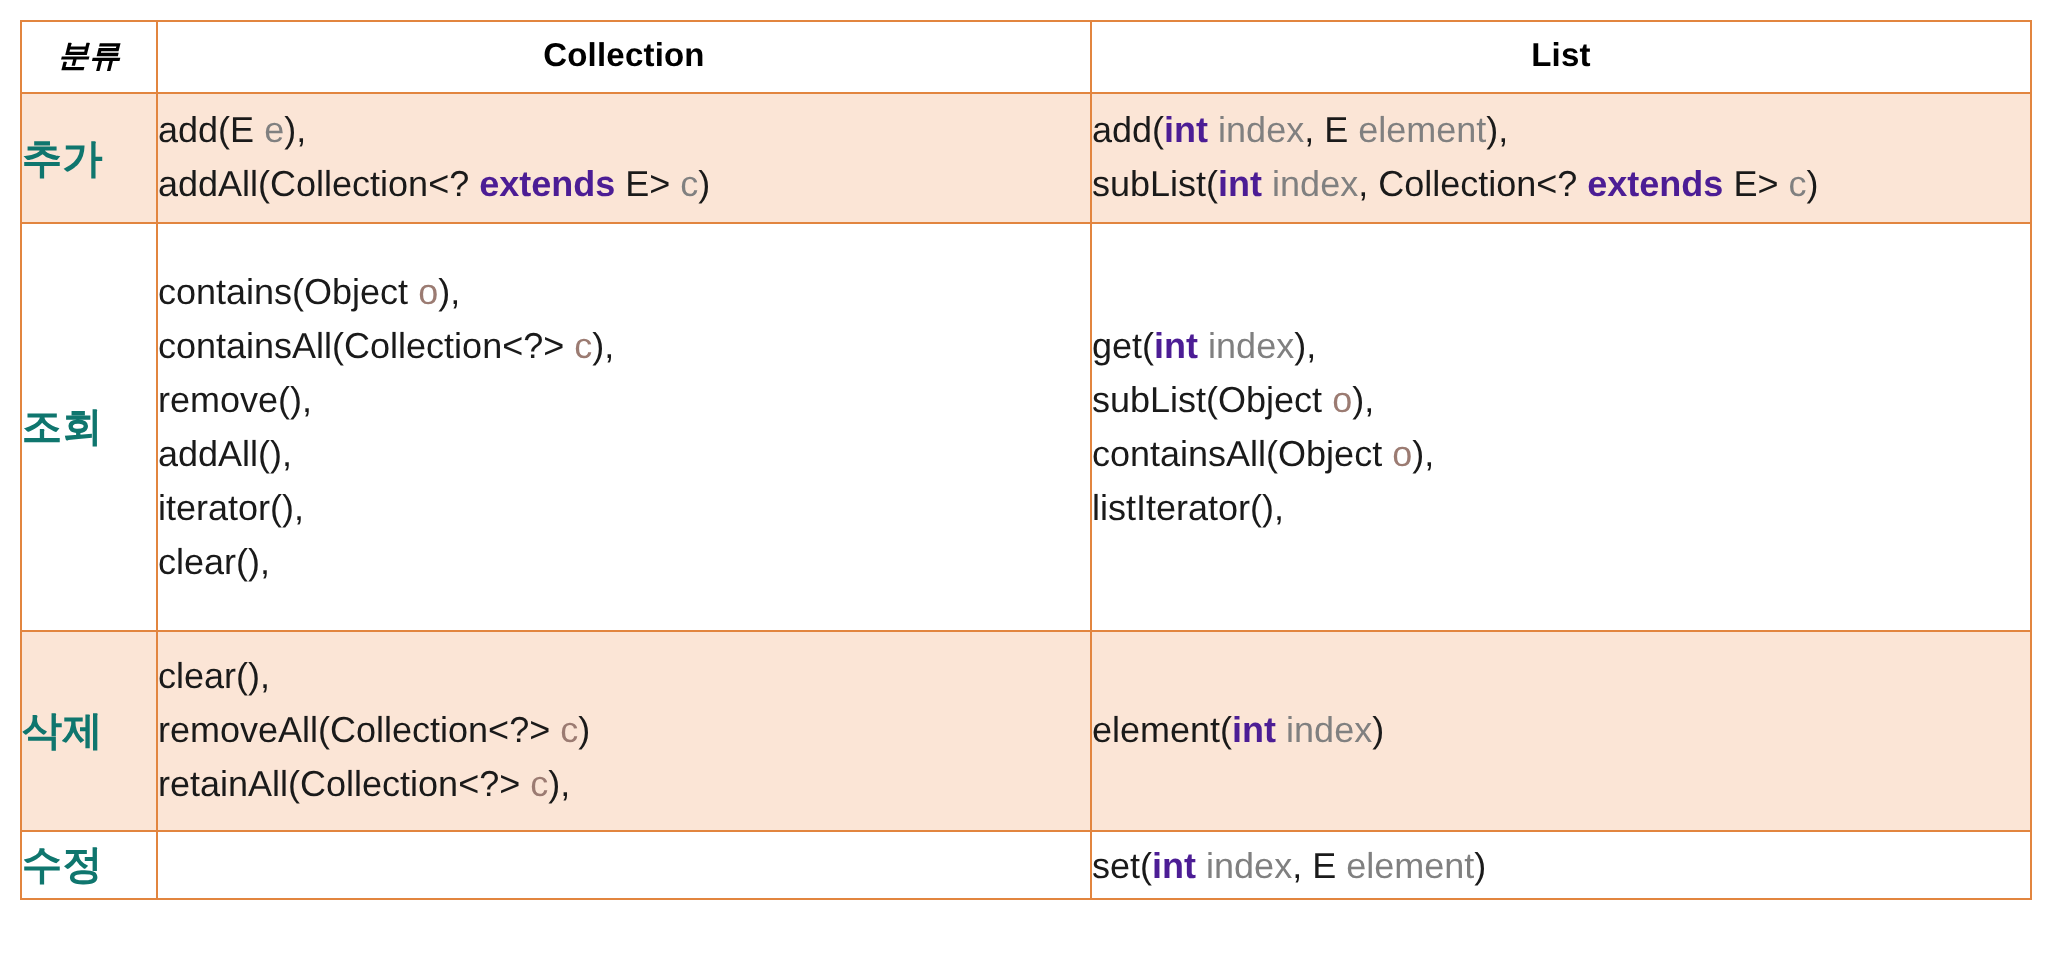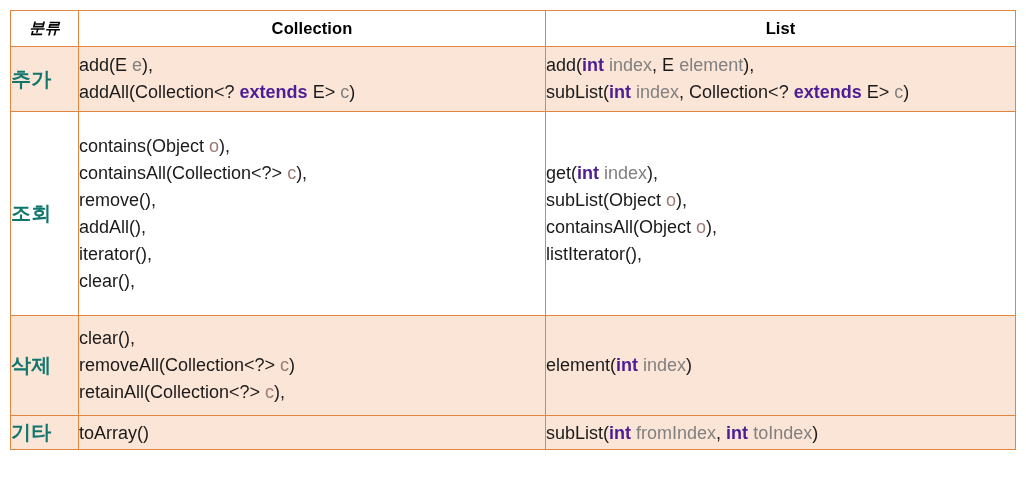--- a/index.html
+++ b/index.html
@@ -128,24 +128,22 @@
           <td class="cat">삭제</td>
           <td class="cell">
             <span class="ln"><span>clear(),</span></span>
             <span class="ln"><span>removeAll(Collection&lt;?&gt; </span><span class="po">c</span><span>)</span></span>
             <span class="ln"><span>retainAll(Collection&lt;?&gt; </span><span class="po">c</span><span>),</span></span>
           </td>
           <td class="cell">
             <span class="ln"><span>element(</span><span class="kw">int</span><span> </span><span class="pv">index</span><span>)</span></span>
           </td>
         </tr>
-        <tr class="shade r-etc">
-          <td class="cat">기타</td>
+        <tr class="plain r-set">
+          <td class="cat">수정</td>
+          <td class="cell"></td>
           <td class="cell">
-            <span class="ln"><span>toArray()</span></span>
-          </td>
-          <td class="cell">
-            <span class="ln"><span>subList(</span><span class="kw">int</span><span> </span><span class="pv">fromIndex</span><span>, </span><span class="kw">int</span><span> </span><span class="pv">toIndex</span><span>)</span></span>
+            <span class="ln"><span>set(</span><span class="kw">int</span><span> </span><span class="pv">index</span><span>, </span><span class="ty">E</span><span> </span><span class="pv">element</span><span>)</span></span>
           </td>
         </tr>
       </tbody>
   </table>
 </div>
 
 </body></html>

